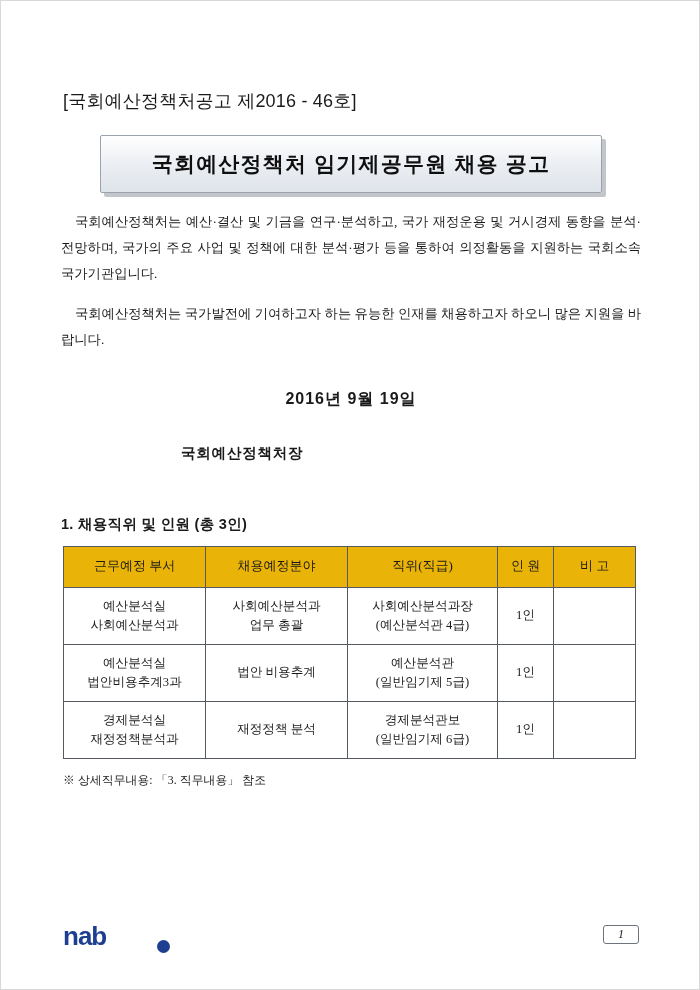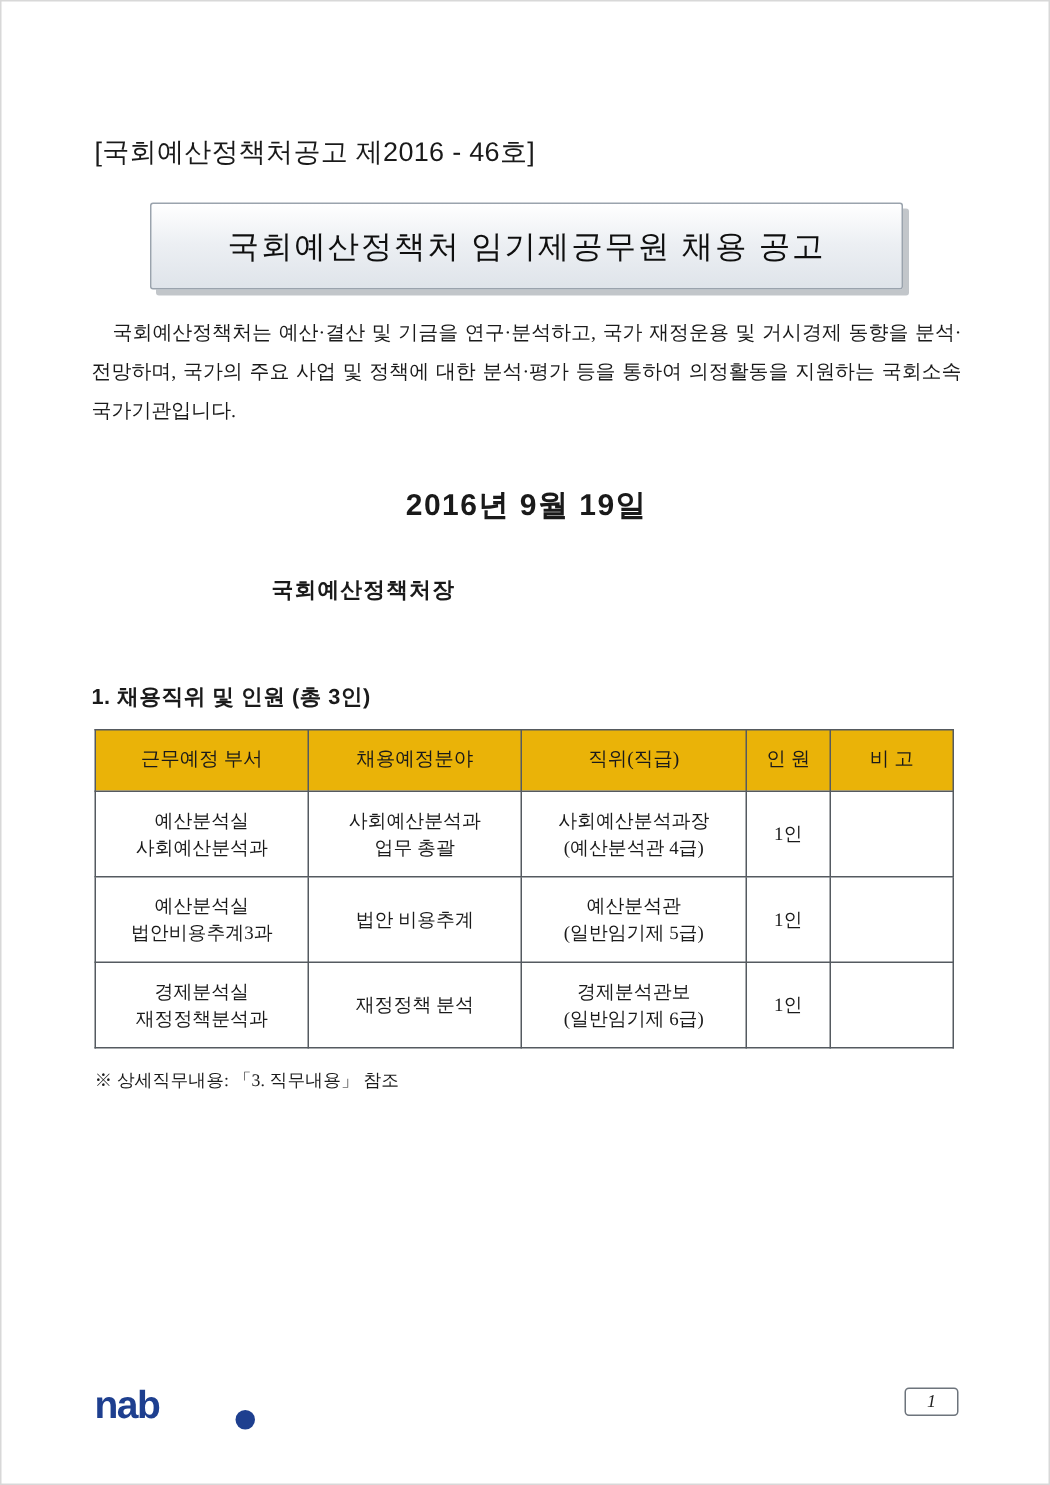--- a/index.html
+++ b/index.html
@@ -47,21 +47,21 @@
     border: 1px solid #9aa3ad;
     border-radius: 2px;
     box-shadow: 4px 4px 0 rgba(120,128,138,0.45);
     display: flex;
     align-items: center;
     justify-content: center;
     position: relative;
   }
   .title-band .title-text {
     font-family: "Liberation Sans", sans-serif;
-    font-weight: normal;
+    font-weight: bold;
     font-size: 21px;
     letter-spacing: 1.2px;
     color: #0f0f0f;
     white-space: nowrap;
   }
 
   .para {
     font-size: 13.3px;
     line-height: 1.95;
     text-align: justify;
@@ -69,21 +69,21 @@
     margin: 0 0 4px 0;
     text-indent: 14px;
   }
   .para-block-1 { margin-top: 16px; }
   .para-block-2 { margin-top: 14px; }
 
   .date-line {
     text-align: center;
     font-family: "Liberation Sans", sans-serif;
     font-weight: bold;
-    font-size: 20px;
+    font-size: 16px;
     letter-spacing: 1px;
     margin-top: 36px;
   }
   .issuer-line {
     font-family: "Liberation Sans", sans-serif;
     font-weight: bold;
     font-size: 14.5px;
     letter-spacing: 0.8px;
     margin-top: 34px;
     padding-left: 120px;
@@ -185,20 +185,21 @@
 
   <div class="content">
 
     <div class="doc-number">[국회예산정책처공고 제2016 - 46호]</div>
 
     <div class="title-band">
       <span class="title-text">국회예산정책처 임기제공무원 채용 공고</span>
     </div>
 
     <p class="para para-block-1">국회예산정책처는 예산·결산 및 기금을 연구·분석하고, 국가 재정운용 및 거시경제 동향을 분석·전망하며, 국가의 주요 사업 및 정책에 대한 분석·평가 등을 통하여 의정활동을 지원하는 국회소속 국가기관입니다.</p>
+    <p class="para para-block-2">국회예산정책처는 국가발전에 기여하고자 하는 유능한 인재를 채용하고자 하오니 많은 지원을 바랍니다.</p>
 
     <div class="date-line">2016년  9월  19일</div>
     <div class="issuer-line">국회예산정책처장</div>
 
     <div class="section-heading">1. 채용직위 및 인원 (총 3인)</div>
 
     <table class="recruit">
       <colgroup>
         <col class="col-dept">
           <col class="col-field">

